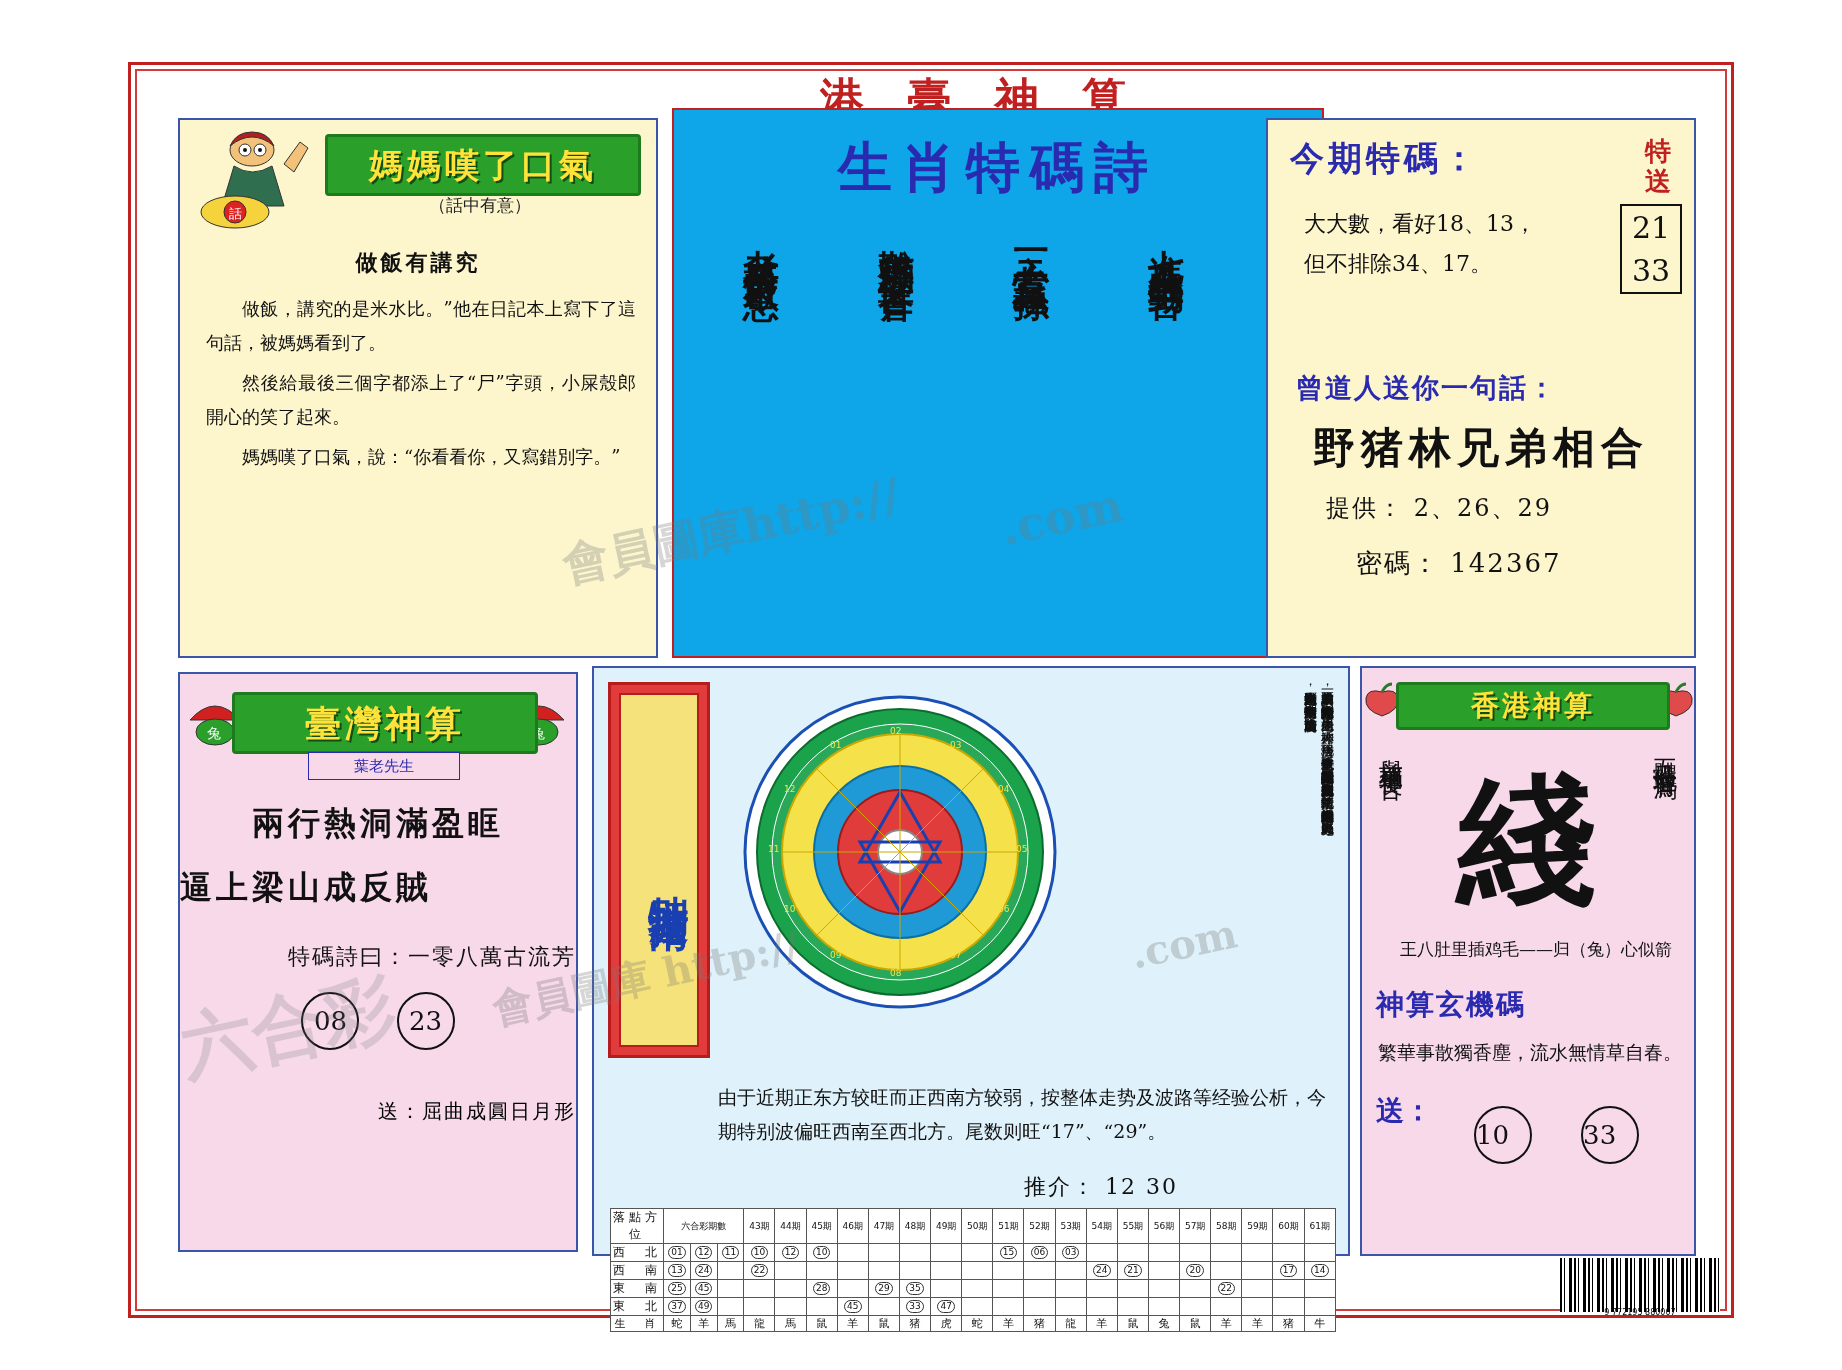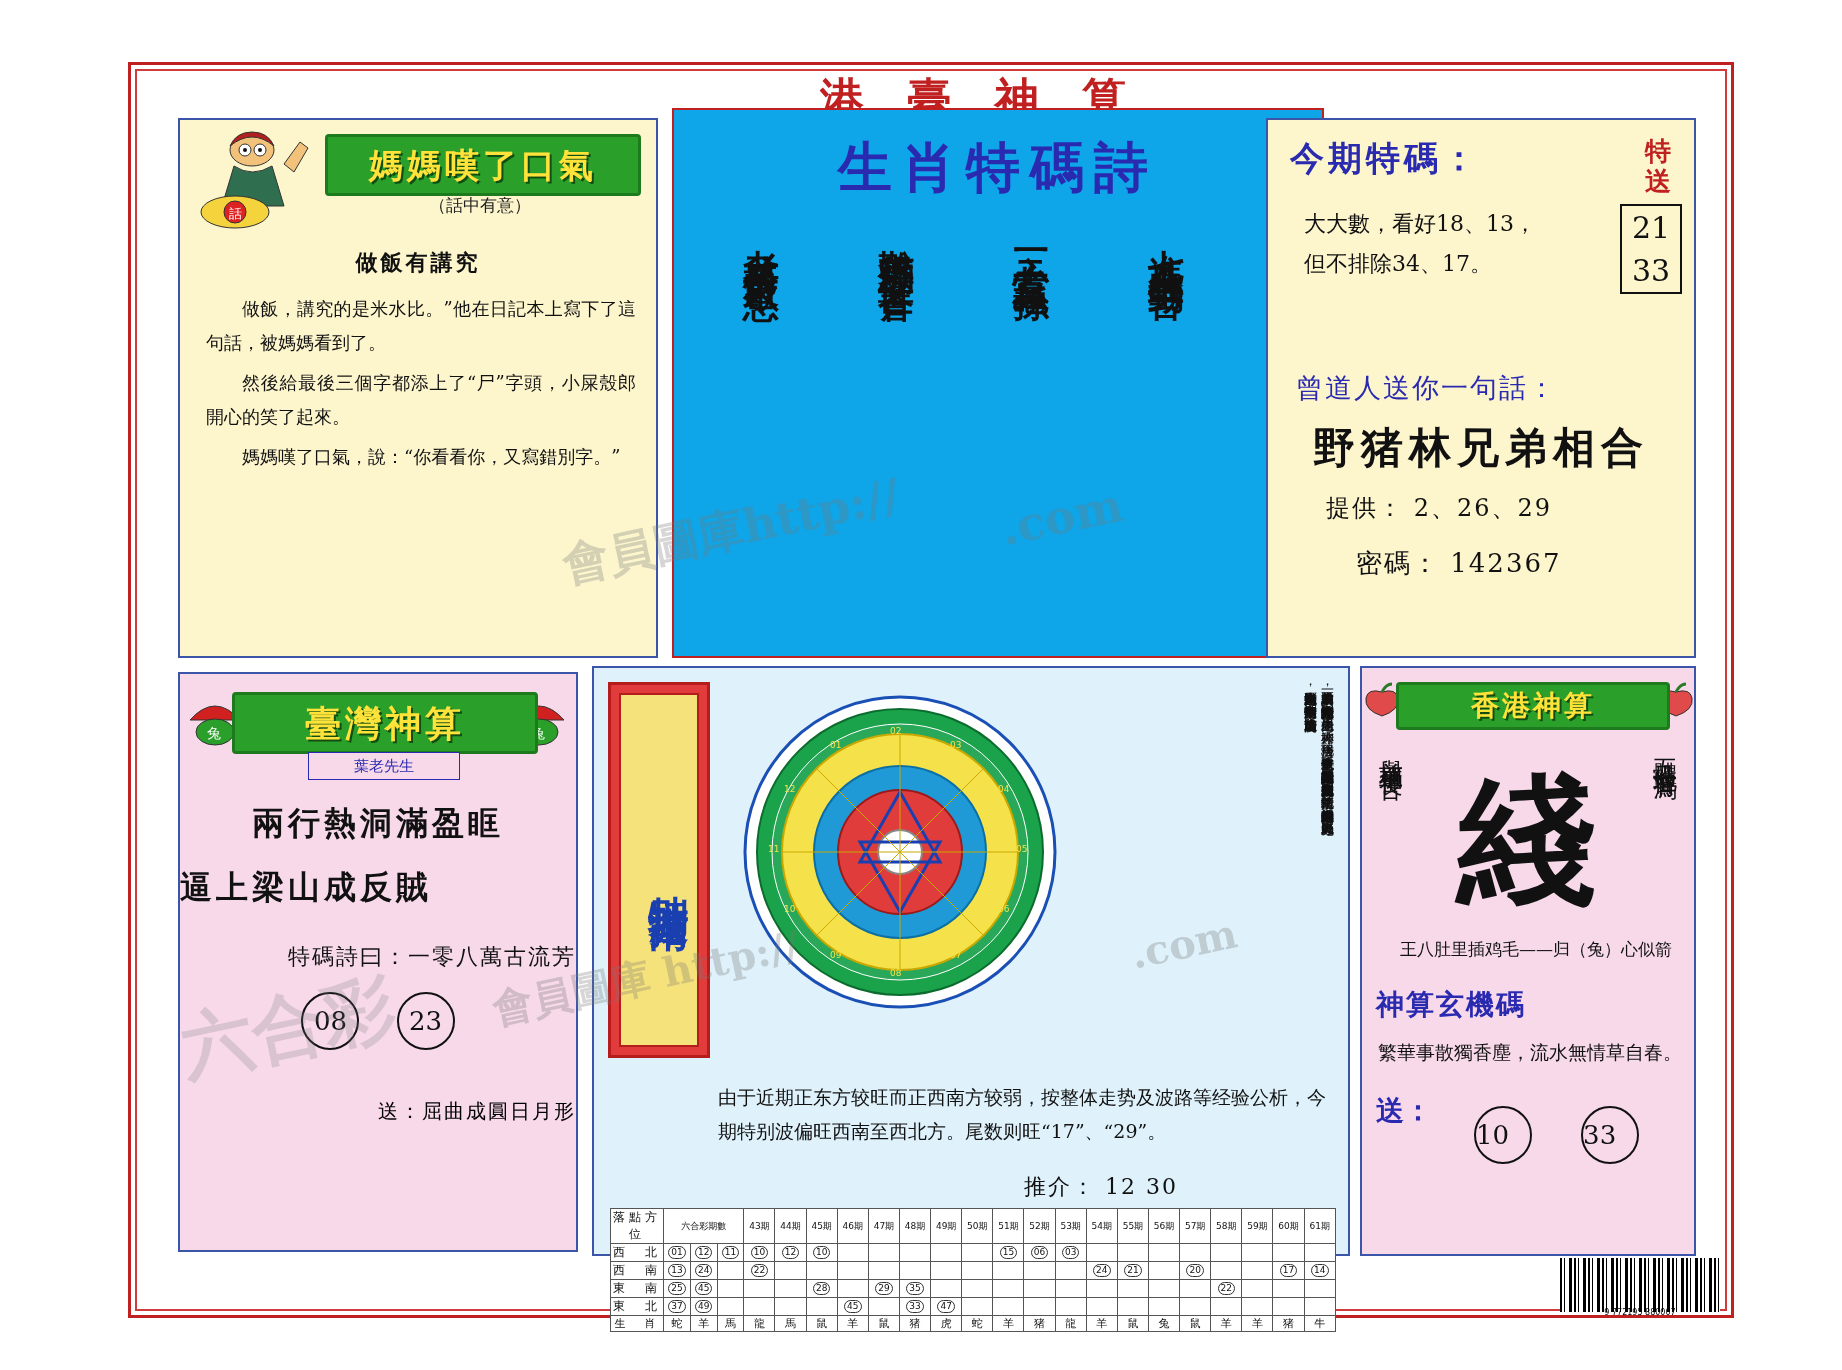--- a/index.html
+++ b/index.html
@@ -54,21 +54,21 @@
 
   
   .tema-title{position:absolute;left:22px;top:16px;font-size:34px;font-weight:bold;color:#2a2ab0;
     font-family:"DejaVu Serif","Liberation Serif",serif;letter-spacing:4px;}
   .tema-gift-label{position:absolute;right:14px;top:16px;width:44px;font-size:26px;color:#c02020;font-weight:bold;text-align:center;line-height:30px;
     font-family:"DejaVu Serif","Liberation Serif",serif;}
   .tema-gift-box{position:absolute;right:12px;top:84px;width:58px;height:86px;border:2px solid #111;background:#fdf6cd;
     text-align:center;font-size:30px;line-height:43px;color:#111;font-family:"DejaVu Serif","Liberation Serif",serif;}
   .tema-lines{position:absolute;left:36px;top:84px;width:310px;font-size:22px;line-height:40px;color:#111;
     font-family:"DejaVu Serif","Liberation Serif",serif;}
-  .tema-zdr{position:absolute;left:28px;top:250px;font-size:27px;color:#2a2ab0;font-weight:normal;
+  .tema-zdr{position:absolute;left:28px;top:250px;font-size:27px;color:#2a2ab0;font-weight:bold;
     font-family:"DejaVu Serif","Liberation Serif",serif;letter-spacing:2px;}
   .tema-big{position:absolute;left:0;top:300px;width:100%;text-align:center;font-size:42px;font-weight:bold;color:#111;
     font-family:"DejaVu Serif","Liberation Serif",serif;letter-spacing:6px;}
   .tema-provide{position:absolute;left:58px;top:372px;font-size:24px;color:#111;font-family:"DejaVu Serif","Liberation Serif",serif;letter-spacing:2px;}
   .tema-code{position:absolute;left:88px;top:426px;font-size:26px;color:#111;font-family:"DejaVu Serif","Liberation Serif",serif;letter-spacing:2px;}
 
   
   .tw-title{position:absolute;left:52px;top:18px;width:300px;height:56px;background:#2aa02a;border:3px solid #1d7a1d;border-radius:4px;
     color:#ffe23a;font-size:36px;font-weight:bold;text-align:center;line-height:56px;letter-spacing:4px;
     font-family:"DejaVu Serif","Liberation Serif",serif;text-shadow:2px 2px 0 #114d11;}

